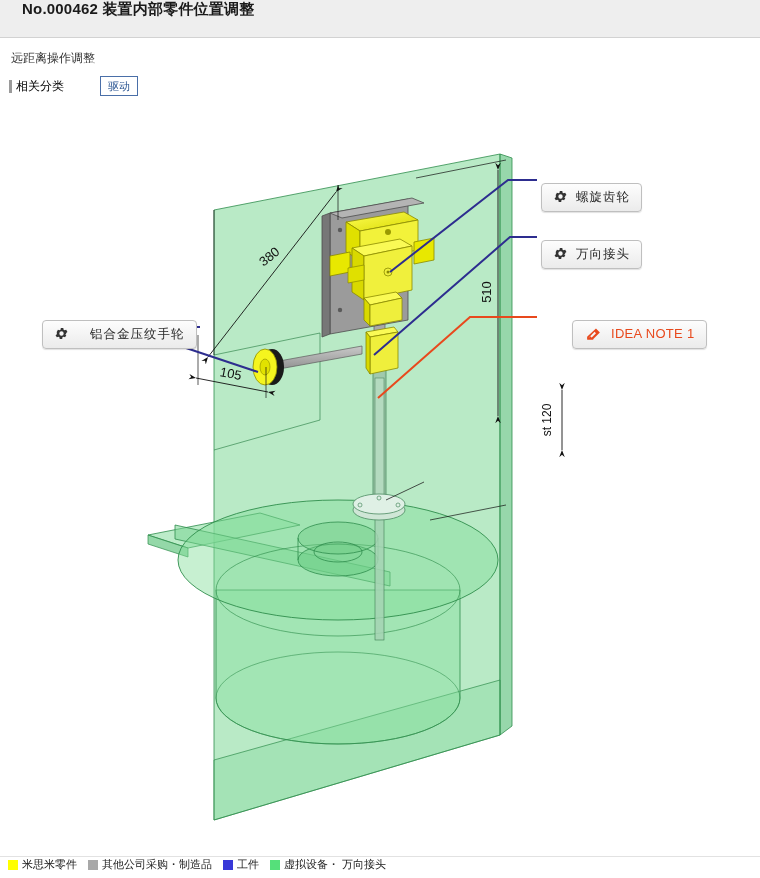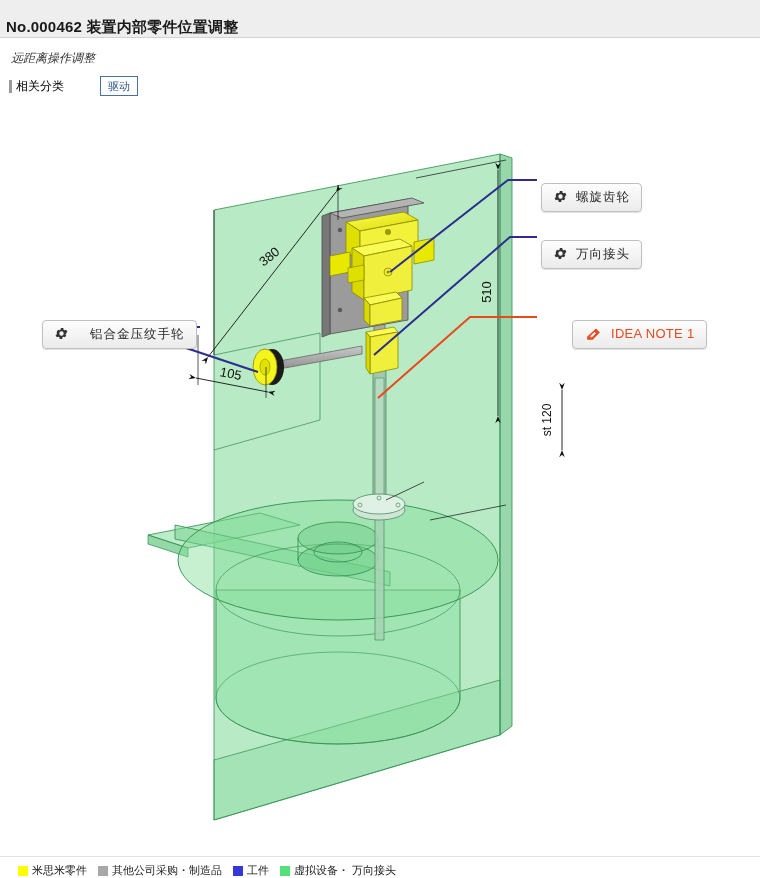--- a/index.html
+++ b/index.html
@@ -4,27 +4,27 @@
 <style>
   html,body{margin:0;padding:0;}
   body{
     width:760px;height:878px;background:#ffffff;
     font-family:"Liberation Sans","DejaVu Sans",sans-serif;
     overflow:hidden;position:relative;
   }
   
   #title-bar{
     height:38px;background:#eeeeee;border-bottom:1px solid #d2d2d2;
-    display:flex;align-items:flex-end;padding-left:6px;box-sizing:border-box;
+    display:flex;align-items:flex-start;padding-left:22px;box-sizing:border-box;
   }
   #title-text{
     font-size:15px;font-weight:bold;color:#1a1a1a;letter-spacing:.2px;
   }
   #subtitle{
-    font-size:12px;color:#333;padding:12px 0 0 11px;font-style:italic;
+    font-size:12px;color:#333;padding:12px 0 0 11px;
   }
   
   #category-row{
     display:flex;align-items:center;padding:9px 0 0 9px;
   }
   #cat-bar{width:3px;height:13px;background:#9a9a9a;margin-right:4px;}
   #cat-label{font-size:12px;color:#000000;margin-right:36px;}
   .cat-tag{
     border:1px solid #4a6fa8;color:#2b5592;background:#fff;
     font-size:11px;padding:2px 7px;line-height:14px;
@@ -43,21 +43,21 @@
     padding:5px 11px;box-sizing:border-box;
     box-shadow:0 1px 1px rgba(0,0,0,.12);
     white-space:nowrap;
   }
   .callout .ico{margin-right:8px;display:flex;align-items:center;}
   .callout .lbl{font-size:12.5px;color:#2a2a2a;letter-spacing:1px;}
   .callout.note .lbl{color:#e8491d;letter-spacing:.3px;font-size:13px;}
   
   #legend{
     position:absolute;left:0;top:856px;width:760px;height:22px;
-    display:flex;align-items:flex-end;padding-left:18px;box-sizing:border-box;
+    display:flex;align-items:flex-start;padding-left:8px;box-sizing:border-box;
     border-top:1px solid #e2e2e2;background:#fff;
   }
   .leg-item{display:flex;align-items:center;margin-right:11px;}
   .sw{width:10px;height:10px;margin-right:4px;display:inline-block;}
   .leg-txt{font-size:11px;color:#1b1b1b;}
 </style>
 </head>
 <body>
 
 <div id="title-bar">

